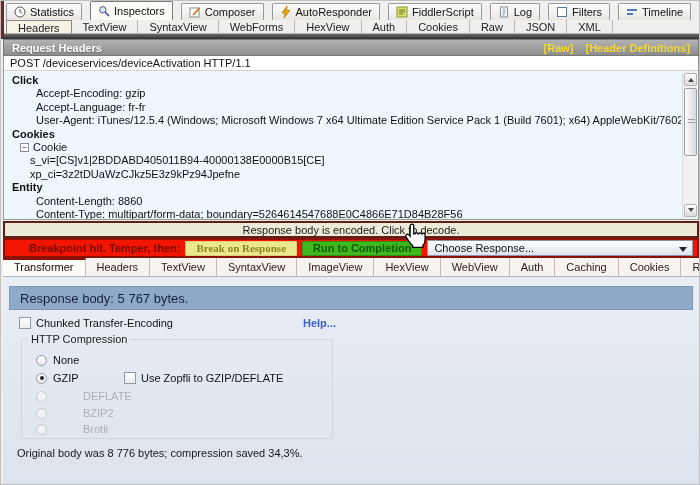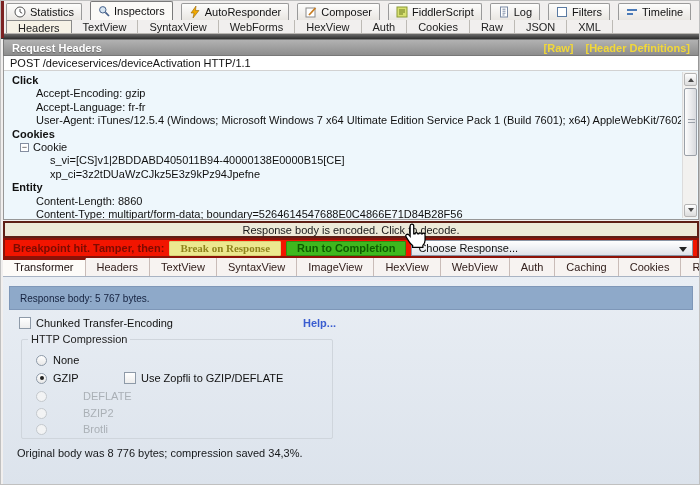--- a/index.html
+++ b/index.html
@@ -32,21 +32,21 @@
   #reqtitle .links{margin-left:auto;display:flex;gap:12px;font-weight:bold;}
   .yellowlink{cursor:pointer;}
   
   #reqpanel{position:absolute;left:2px;top:55px;width:696px;height:164px;
             background:#eef7fc;border:1px solid #979797;border-top:none;}
   #postline{height:15px;background:#fff;border-bottom:1px solid #d2d2d2;padding:1px 0 0 6px;white-space:nowrap;}
   #tree{position:absolute;left:0;top:16px;right:17px;bottom:0;overflow:hidden;padding-top:2px;}
   .hsec{font-weight:bold;padding-left:8px;line-height:13.4px;white-space:nowrap;}
   .hitem{padding-left:32px;line-height:13.4px;white-space:nowrap;}
   .hgroup{padding-left:16px;line-height:13.4px;white-space:nowrap;display:flex;align-items:center;gap:4px;}
-  .hsub{padding-left:46px;line-height:13.4px;white-space:nowrap;}
+  .hsub{padding-left:26px;line-height:13.4px;white-space:nowrap;}
   .expando{display:inline-block;width:9px;height:9px;border:1px solid #848ea0;background:#fff;
            line-height:7px;font-size:9px;text-align:center;color:#333;}
   .expando::before{content:"\2212";}
   
   #vscroll{position:absolute;right:1px;top:16px;width:15px;bottom:1px;background:#f2f1ef;
            border-left:1px solid #dcdcdc;}
   .sb-btn{position:absolute;left:1px;width:13px;height:13px;background:linear-gradient(#fefefe,#dcdcdc);
           border:1px solid #b5b5b5;border-radius:2px;}
   .sb-up{top:1px;} .sb-dn{bottom:1px;}
   .sb-btn::after{content:"";position:absolute;left:3px;border-left:3px solid transparent;border-right:3px solid transparent;}
@@ -55,39 +55,39 @@
   #sb-thumb{position:absolute;left:1px;top:16px;width:13px;height:68px;border:1px solid #9aa0a8;
             border-radius:2px;background:linear-gradient(90deg,#fdfdfd,#d8dade);}
   #sb-thumb::after{content:"";position:absolute;left:3px;top:30px;width:7px;height:6px;
             background:repeating-linear-gradient(#9aa0a8 0 1px,transparent 1px 3px);}
   
   #notify{position:absolute;left:2px;top:220px;width:696px;height:17px;background:#edead9;
           border:2px solid #5d1f16;display:flex;align-items:center;justify-content:center;
           font-size:11px;color:#1a1a1a;cursor:pointer;}
   
   #bpbar{position:absolute;left:2px;top:237px;width:696px;height:20px;
-         border:2px solid #8c1208;display:flex;align-items:center;gap:5px;padding:0 4px 0 8px;}
+         border:2px solid #8c1208;display:flex;align-items:center;gap:5px;padding:0 4px 0 24px;}
   #bp-label{font-weight:bold;white-space:nowrap;}
   .bp-btn{height:15px;line-height:13px;padding:0 10px;font-size:11px;border-radius:1px;white-space:nowrap;cursor:pointer;}
   #bp-break{border:1px solid #d9d278;color:#8f841c;font-weight:bold;font-family:Liberation Serif, serif;}
   #bp-run{border:1px solid #2f8f12;color:#0e5c00;font-weight:bold;}
   #bp-combo{flex:1;height:16px;background:linear-gradient(#ffffff,#dfe3ea);border:1px solid #8a95a5;
             display:flex;align-items:center;padding:0 6px;color:#111;position:relative;cursor:pointer;}
   #bp-combo .arrow{position:absolute;right:5px;top:6px;border-left:4px solid transparent;
             border-right:4px solid transparent;border-top:5px solid #222;}
   
   #row3{position:absolute;left:2px;top:257px;width:696px;height:19px;background:#f7f3f1;
         display:flex;align-items:stretch;border-bottom:1px solid #a9b4c4;}
   .t3tab{padding:3px 11px 13px 11px;border-right:1px solid #c9bcb8;white-space:nowrap;color:#33201d;}
   .t3tab.active{background:#fdfbf8;border-top:2px solid #8c1208;padding-top:1px;color:#1c0f0d;}
   
   #panel{position:absolute;left:2px;top:276px;width:696px;height:209px;
          background:linear-gradient(#e9eef4,#dce3ec);}
   #respbar{position:absolute;left:6px;top:9px;width:684px;height:24px;
-           display:flex;align-items:center;padding-left:10px;font-size:10px;color:#15223f;
+           display:flex;align-items:center;padding-left:10px;font-size:13px;color:#15223f;
            border:1px solid #7e97b8;}
   .cbx{display:inline-block;width:12px;height:12px;background:linear-gradient(#fff,#ededed);
        border:1px solid #8e9aa8;vertical-align:-2px;margin-right:5px;}
   #chunked{position:absolute;left:16px;top:40px;cursor:pointer;}
   #helplink{position:absolute;left:300px;top:40px;font-weight:bold;cursor:pointer;}
   #groupbox{position:absolute;left:18px;top:62px;width:312px;height:100px;
             border:1px solid #cfd5dc;border-radius:2px;}
   #grouplabel{position:absolute;left:6px;top:-7px;padding:0 3px;background:#e6ebf2;color:#222;text-align:center;}
   .radiorow{position:absolute;left:14px;display:flex;align-items:center;gap:6px;cursor:pointer;}
   .radio{width:11px;height:11px;border-radius:50%;border:1px solid #8e9aa8;background:linear-gradient(#fff,#e8e8e8);}
@@ -122,34 +122,34 @@
       <span class="tico">
           <svg width="12" height="12">
             <circle cx="4.8" cy="4.8" r="3.2" fill="#d7e6f2" stroke="#44608a"></circle>
             <line x1="7.4" y1="7.4" x2="11" y2="11" stroke="#44608a" stroke-width="1.7"></line>
           </svg>
         </span>
       <span>Inspectors</span>
     </div>
     <div class="t1tab">
       <span class="tico">
+          <svg width="12" height="12">
+            <rect x="1" y="2" width="9" height="9" fill="#fff" stroke="#8a8a8a"></rect>
+            <line x1="4" y1="9" x2="10.5" y2="2" stroke="#c87c20" stroke-width="1.8"></line>
+          </svg>
+        </span>
+      <span>Composer</span>
+    </div>
+    <div class="t1tab">
+      <span class="tico">
           <svg width="10" height="12">
             <polygon points="6,0 1,7 4,7 3,12 9,4.5 5.5,4.5" fill="#f0a800" stroke="#9a6400" stroke-width="0.6"></polygon>
           </svg>
         </span>
       <span>AutoResponder</span>
-    </div>
-    <div class="t1tab">
-      <span class="tico">
-          <svg width="12" height="12">
-            <rect x="1" y="2" width="9" height="9" fill="#fff" stroke="#8a8a8a"></rect>
-            <line x1="4" y1="9" x2="10.5" y2="2" stroke="#c87c20" stroke-width="1.8"></line>
-          </svg>
-        </span>
-      <span>Composer</span>
     </div>
     <div class="t1tab">
       <span class="tico">
           <svg width="12" height="12">
             <rect x="1" y="1" width="10" height="10" fill="#d8e070" stroke="#8a9a34"></rect>
             <path d="M3 4h6M3 6h6M3 8h4" stroke="#6a7a1e" fill="none"></path>
           </svg>
         </span>
       <span>FiddlerScript</span>
     </div>

